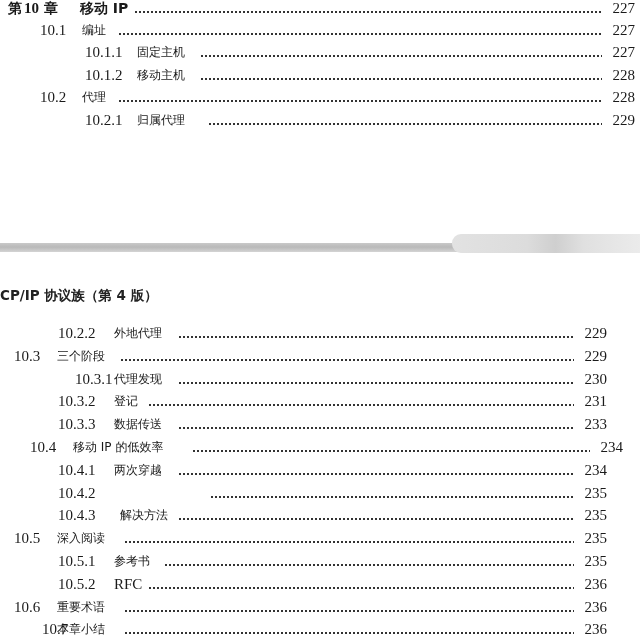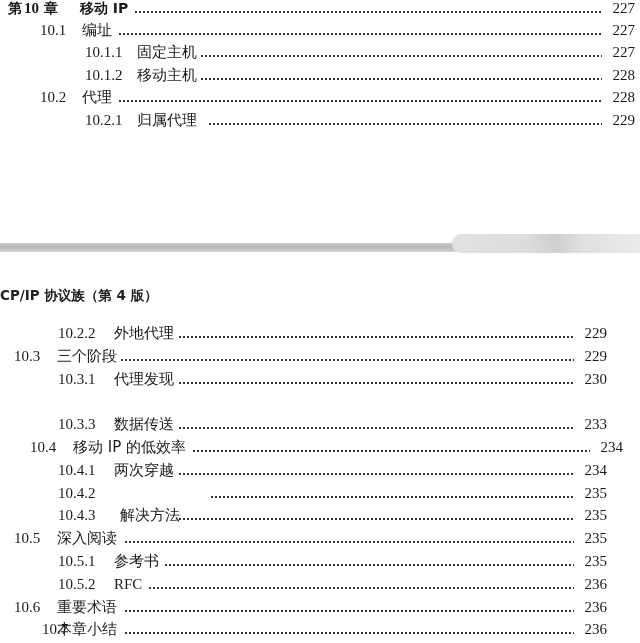--- a/index.html
+++ b/index.html
@@ -7,21 +7,21 @@
     width: 640px; height: 643px; position: relative; overflow: hidden;
     font-family: "DejaVu Serif", "Liberation Serif", serif;
     color: #1a1a1a;
   }
   .section { position: absolute; left: 0; width: 640px; }
   .row {
     position: absolute; height: 22px; display: flex; align-items: center;
     font-size: 13.5px; line-height: 22px; white-space: nowrap;
   }
   .num { position: absolute; font-family: "Liberation Serif", serif; font-size: 15px; }
-  .title { position: absolute; font-size: 15px; }
+  .title { position: absolute; font-size: 12px; }
   .title.l3 { font-family: "DejaVu Serif", serif; }
   .title.l2 { font-family: "DejaVu Sans", sans-serif; }
   .leader {
     position: absolute; height: 2px; top: 14px;
     background-image: radial-gradient(circle, #333 0.8px, transparent 1px);
     background-size: 4px 2px; background-repeat: repeat-x;
   }
   .page {
     position: absolute; text-align: right; font-family: "Liberation Serif", serif;
     font-size: 15px; width: 30px;
@@ -105,24 +105,30 @@
     <span class="leader" style="left:178px;width:396px;"></span>
     <span class="page" style="left:577px;">229</span>
   </div>
   <div class="row" style="top:22.8px;left:0;width:640px;">
     <span class="num" style="left:14px;">10.3</span>
     <span class="title l2" style="left:57px;">三个阶段</span>
     <span class="leader" style="left:120px;width:454px;"></span>
     <span class="page" style="left:577px;">229</span>
   </div>
   <div class="row" style="top:45.6px;left:0;width:640px;">
-    <span class="num" style="left:58px;">10.3.1</span>
+    <span class="num" style="left:75px;">10.3.1</span>
     <span class="title l3" style="left:114px;">代理发现</span>
     <span class="leader" style="left:178px;width:396px;"></span>
     <span class="page" style="left:577px;">230</span>
+  </div>
+  <div class="row" style="top:68.4px;left:0;width:640px;">
+    <span class="num" style="left:58px;">10.3.2</span>
+    <span class="title l3" style="left:114px;">登记</span>
+    <span class="leader" style="left:148px;width:426px;"></span>
+    <span class="page" style="left:577px;">231</span>
   </div>
   <div class="row" style="top:91.2px;left:0;width:640px;">
     <span class="num" style="left:58px;">10.3.3</span>
     <span class="title l3" style="left:114px;">数据传送</span>
     <span class="leader" style="left:178px;width:396px;"></span>
     <span class="page" style="left:577px;">233</span>
   </div>
   <div class="row" style="top:114px;left:16px;width:536px;">
     <span class="num" style="left:14px;">10.4</span>
     <span class="title l2" style="left:57px;">移动 IP 的低效率</span>

